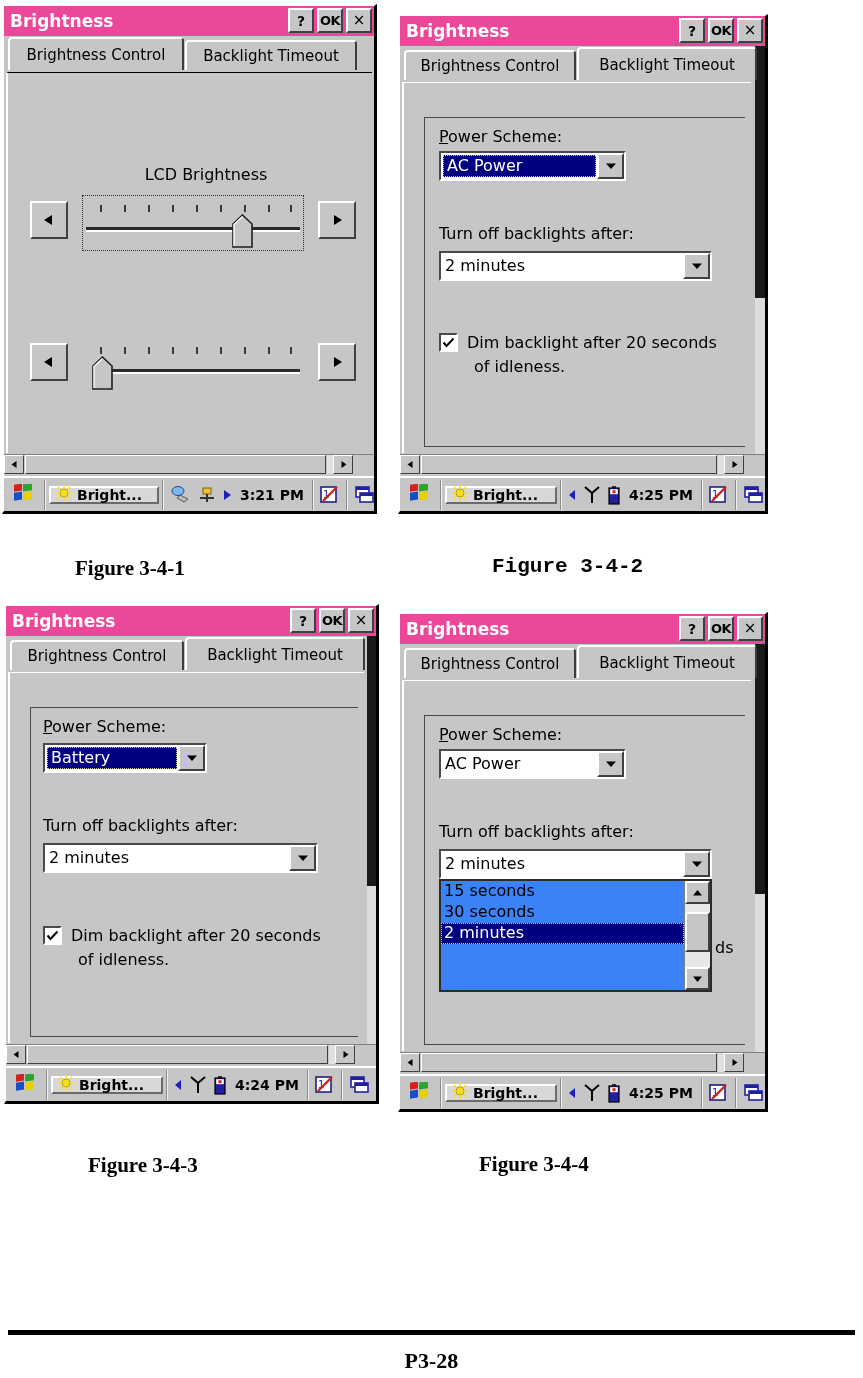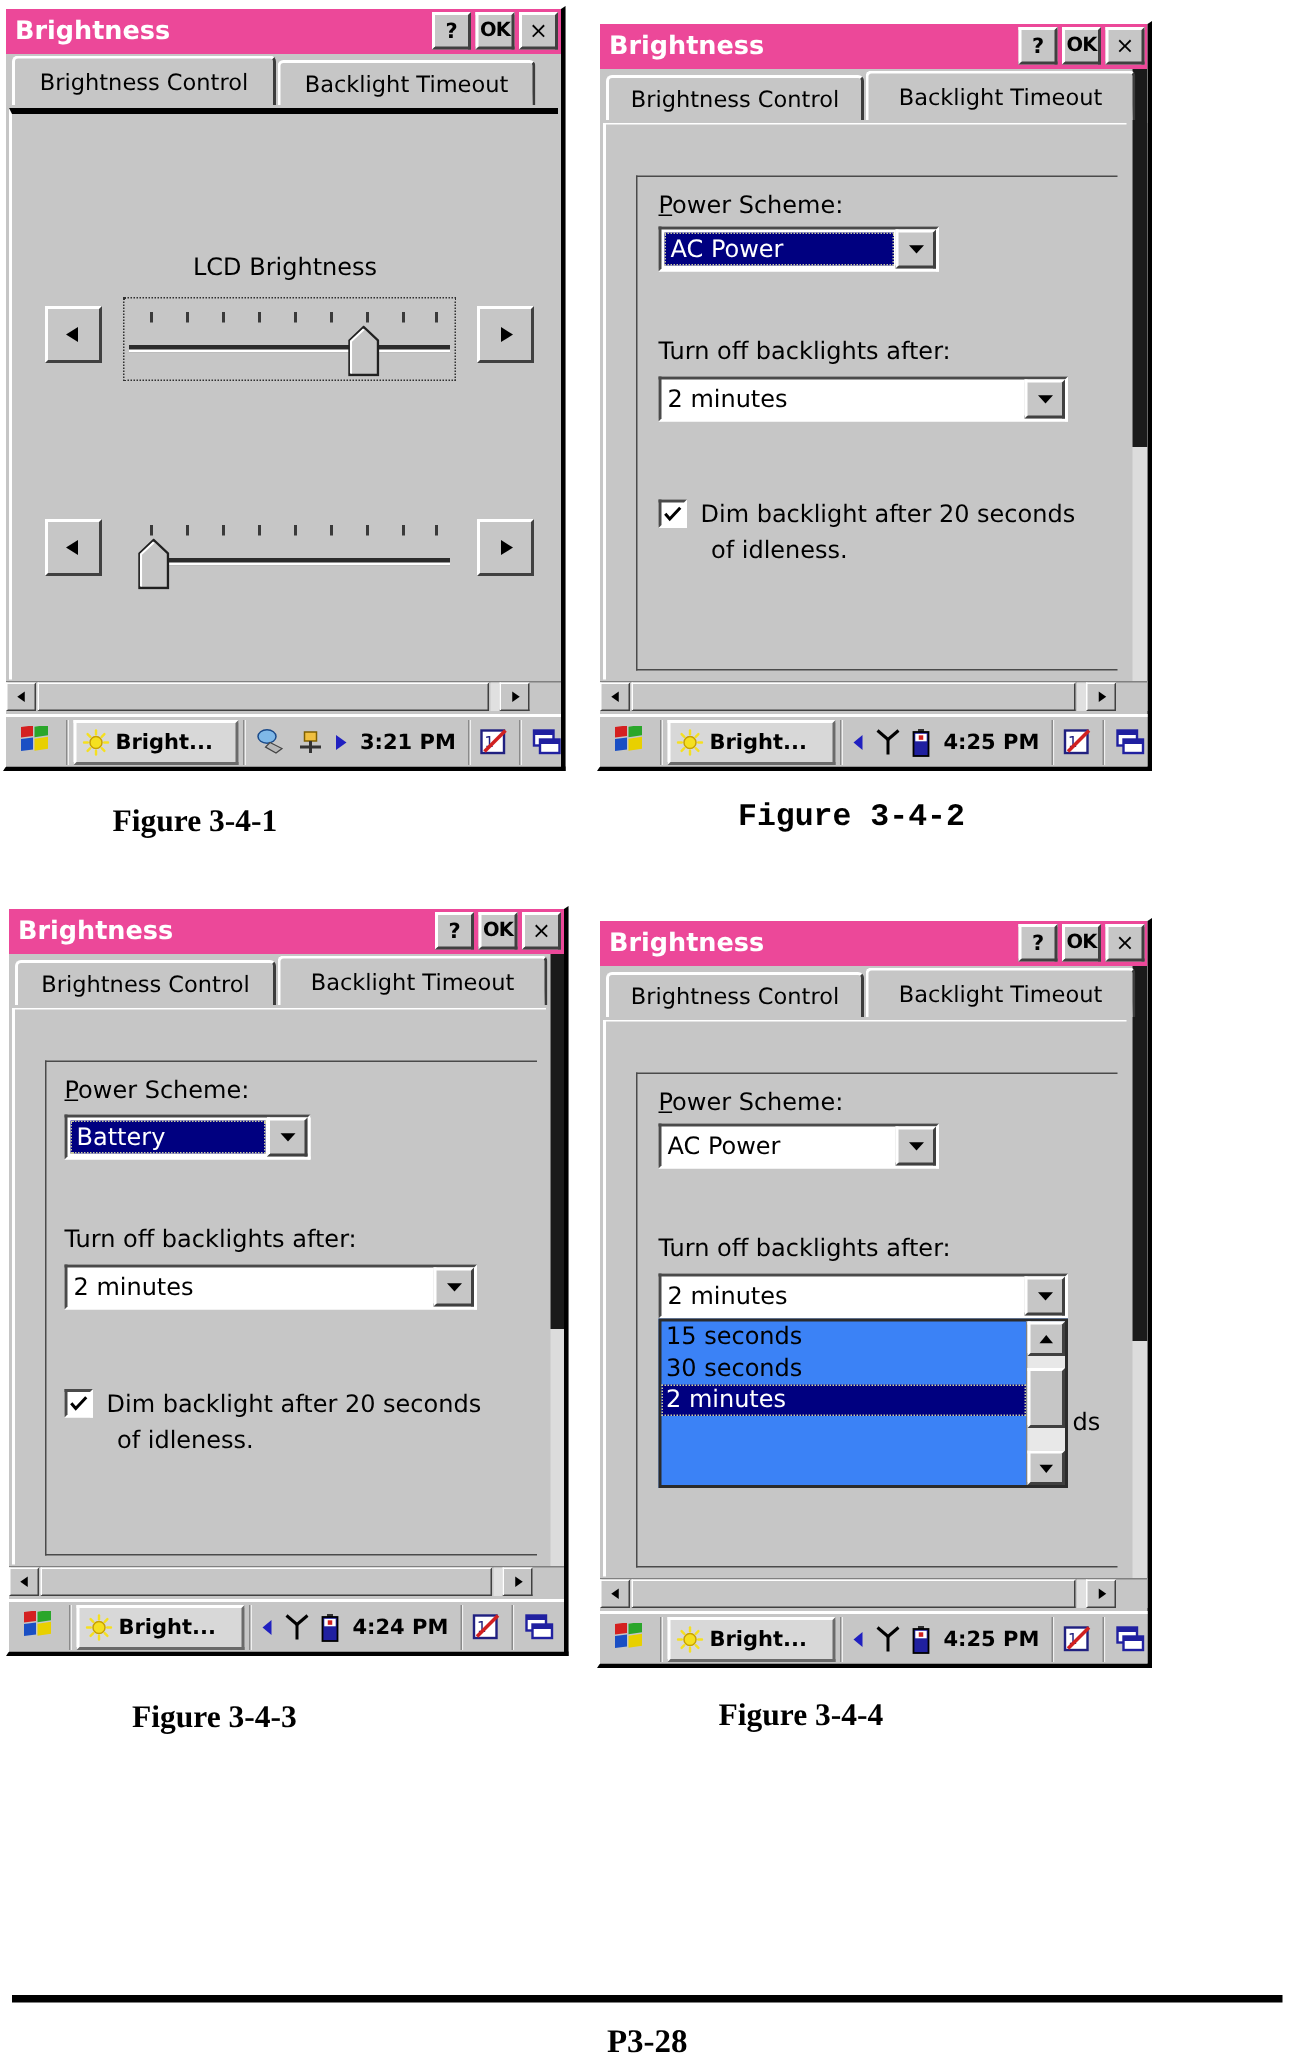--- a/index.html
+++ b/index.html
@@ -379,30 +379,30 @@
   .start-btn {
     width: 40px; height: 32px;
     display: flex; align-items: center; justify-content: center;
     flex: none;
   }
   .tb-sep {
     width: 1px; height: 30px; background: #8a8a8a; flex: none;
     border-right: 1px solid #f0f0f0;
   }
   .task-btn {
-    height: 30px;
+    height: 18px;
     margin: 0 3px;
     padding: 0 8px 0 4px;
     background: #d8d8d8;
     border-top: 2px solid #ffffff;
     border-left: 2px solid #ffffff;
     border-right: 2px solid #6a6a6a;
     border-bottom: 2px solid #6a6a6a;
     box-sizing: border-box;
-    display: flex; align-items: center; gap: 4px;
+    display: flex; align-items: flex-end; gap: 4px;
     flex: none;
   }
   .task-btn-label {
     font-size: 14px; font-weight: bold; color: #000000;
     font-family: "DejaVu Sans", sans-serif;
     white-space: nowrap; line-height: 1;
   }
   .tray {
     display: flex; align-items: center; gap: 5px;
     padding: 0 6px; flex: none;
@@ -414,20 +414,21 @@
   }
 
   
   .caption {
     position: absolute;
     font-family: "Liberation Serif", serif;
     font-weight: bold;
     font-size: 21px;
     color: #000000;
     white-space: nowrap;
+    margin-top: 21px;
   }
   .footer-rule {
     position: absolute;
     left: 8px;
     right: 8px;
     height: 5px;
     background: #000000;
   }
   .page-num {
     position: absolute;
@@ -455,21 +456,21 @@
 
   <div class="tabstrip" style="height:36px;">
     <div class="tab active" style="left:4px; width:176px;">
       <span>Brightness Control</span>
     </div>
     <div class="tab inactive" style="left:181px; width:172px;">
       <span>Backlight Timeout</span>
     </div>
   </div>
 
-  <div class="client" style="position:absolute; left:2px; top:66px; right:2px; bottom:58px; border-left:2px solid #ffffff; border-top:4px solid #000000;">
+  <div class="client" style="position:absolute; left:2px; top:66px; right:2px; bottom:58px; border-left:2px solid #ffffff; border-top:1px solid #000000;padding-left:16px;">
 
     <div class="centerlabel" style="top:92px;">LCD Brightness</div>
 
     <div class="arrowbtn" style="left:22px; top:128px;">
       <svg width="16" height="16" viewBox="0 0 16 16" aria-hidden="true">
           <polygon points="11,3 11,13 3,8" fill="#000"></polygon>
         </svg>
     </div>
     <div class="arrowbtn" style="left:310px; top:128px;">
       <svg width="16" height="16" viewBox="0 0 16 16" aria-hidden="true">

